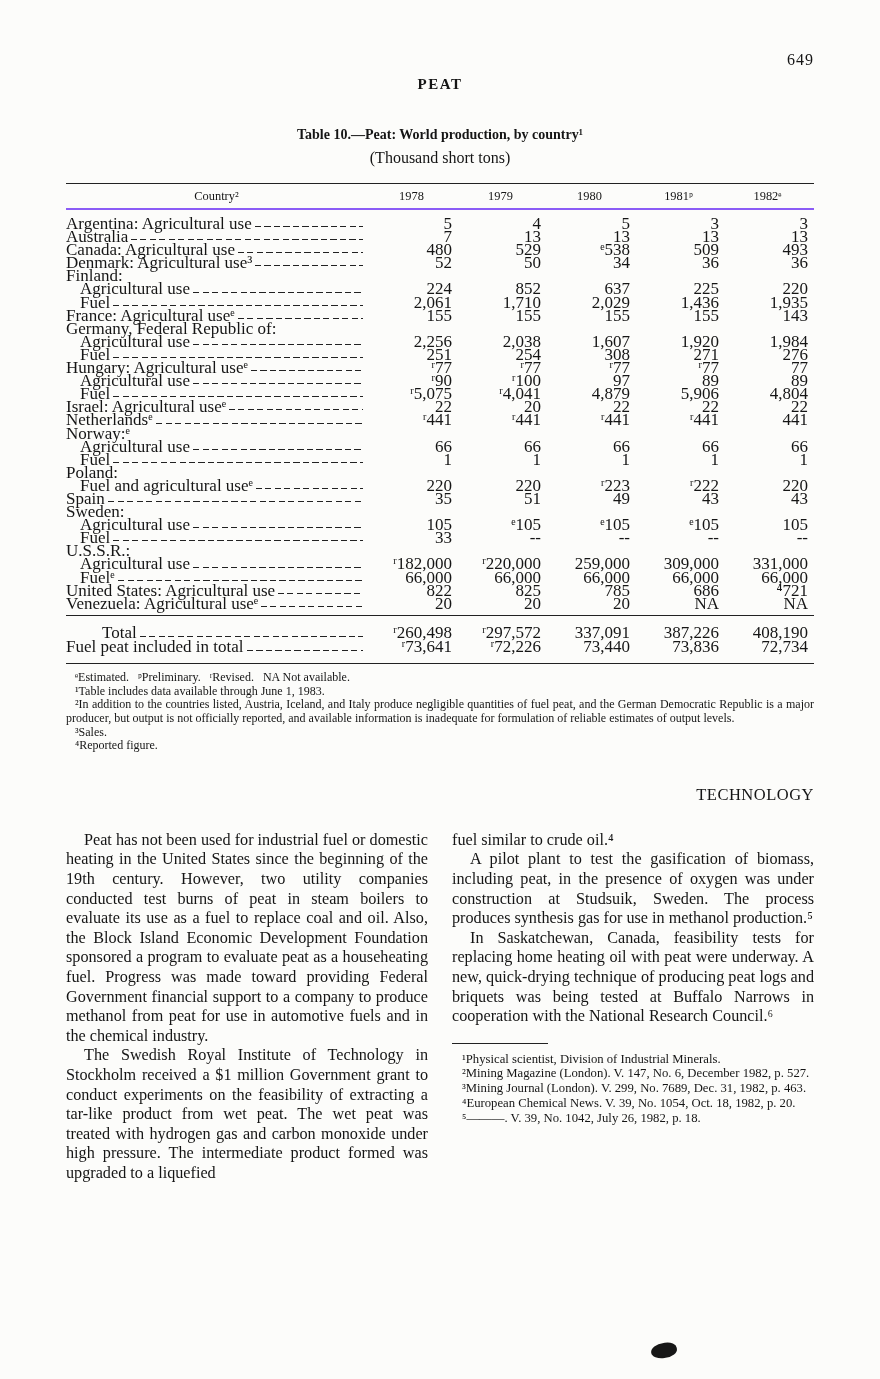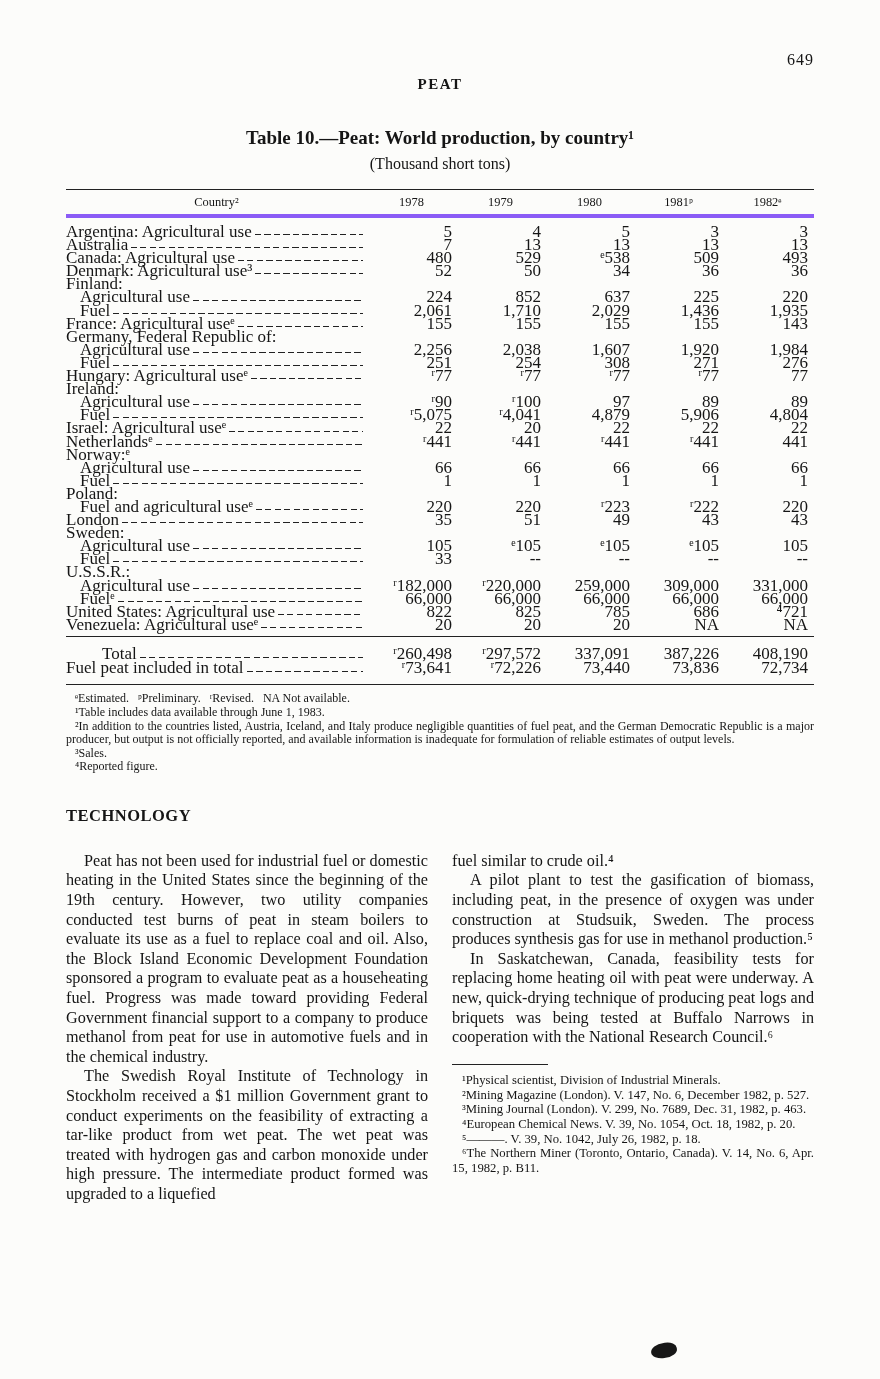--- a/index.html
+++ b/index.html
@@ -13,45 +13,45 @@
     overflow:hidden;
   }
   .content{padding:14px 66px;position:relative;}
 
   
   .running-head{position:relative;padding-top:62px;}
   .head-title{text-align:center;font-weight:bold;font-size:15px;letter-spacing:1.5px;}
   .page-num{position:absolute;top:37px;right:0;font-size:16px;letter-spacing:1px;}
 
   
-  .table-title{text-align:center;font-weight:bold;font-size:19px;margin-top:34px;}
+  .table-title{text-align:center;font-weight:bold;font-size:14px;margin-top:34px;}
   .table-subtitle{text-align:center;font-size:16px;margin-top:6px;}
 
   
   .ptable{margin-top:16px;border-top:1.5px solid #222;}
-  .thead-row{display:flex;align-items:flex-end;border-bottom:4px solid #8b5cf6;padding:5px 0 4px 0;font-size:12.4px;}
+  .thead-row{display:flex;align-items:flex-end;border-bottom:2px solid #8b5cf6;padding:5px 0 4px 0;font-size:12.4px;}
   .thead-country{flex:0 0 301px;text-align:center;}
   .thead-year{flex:0 0 89px;text-align:center;}
   .tbody{padding-top:7px;}
   .trow{display:flex;align-items:flex-end;font-size:17px;line-height:13.1px;}
   .tlabel{white-space:nowrap;}
   .indent .tlabel{padding-left:14px;}
   .leader{flex:1 1 auto;height:1px;margin:0 6px 3px 3px;
     background:repeating-linear-gradient(90deg,#222 0 6px,transparent 6px 9.5px);}
   .tval{flex:0 0 89px;text-align:right;padding-right:6px;box-sizing:border-box;white-space:nowrap;}
   .totals-section{border-top:1px solid #222;margin-top:5px;padding:10px 0 9px 0;border-bottom:1.5px solid #222;}
   .totals-section .trow{line-height:14.2px;}
   .indent-total .tlabel{padding-left:36px;}
 
   
   .table-footnotes{margin-top:7px;font-size:12px;line-height:13.6px;text-align:justify;}
   .tfnote{margin:0;text-indent:9px;}
 
   
-  .tech-heading{text-align:left;font-weight:bold;font-size:16.5px;letter-spacing:0.5px;margin-top:32px;}
+  .tech-heading{text-align:right;font-weight:normal;font-size:16.5px;letter-spacing:0.5px;margin-top:32px;}
   .cols{display:flex;gap:24px;margin-top:26px;}
   .col{flex:1 1 0;font-size:16.2px;line-height:19.6px;text-align:justify;}
   .body-p{margin:0;text-indent:18px;}
   .body-p.noindent{text-indent:0;}
   .fn-sep{width:96px;height:1px;background:#222;margin:16px 0 8px 0;}
   .tech-footnotes{font-size:12.7px;line-height:14.7px;}
   .fnote{margin:0;text-indent:10px;text-align:justify;}
 
   
   .artifact{position:absolute;left:651px;top:1343px;width:26px;height:15px;background:#171717;
@@ -170,23 +170,20 @@
           </div>
           <div class="trow">
             <span class="tlabel">Hungary: Agricultural useᵉ</span>
             <span class="leader"></span>
             <span class="tval">ʳ77</span>
             <span class="tval">ʳ77</span>
             <span class="tval">ʳ77</span>
             <span class="tval">ʳ77</span>
             <span class="tval">77</span>
           </div>
-          <div class="trow group">
-            <span class="tlabel">Ireland:</span>
-          </div>
           <div class="trow indent">
             <span class="tlabel">Agricultural use</span>
             <span class="leader"></span>
             <span class="tval">ʳ90</span>
             <span class="tval">ʳ100</span>
             <span class="tval">97</span>
             <span class="tval">89</span>
             <span class="tval">89</span>
           </div>
           <div class="trow indent">
@@ -243,21 +240,21 @@
           <div class="trow indent">
             <span class="tlabel">Fuel and agricultural useᵉ</span>
             <span class="leader"></span>
             <span class="tval">220</span>
             <span class="tval">220</span>
             <span class="tval">ʳ223</span>
             <span class="tval">ʳ222</span>
             <span class="tval">220</span>
           </div>
           <div class="trow">
-            <span class="tlabel">London</span>
+            <span class="tlabel">Spain</span>
             <span class="leader"></span>
             <span class="tval">35</span>
             <span class="tval">51</span>
             <span class="tval">49</span>
             <span class="tval">43</span>
             <span class="tval">43</span>
           </div>
           <div class="trow group">
             <span class="tlabel">Sweden:</span>
           </div>
@@ -362,20 +359,19 @@
             <p class="body-p">A pilot plant to test the gasification of biomass, including peat, in the presence of oxygen was under construction at Studsuik, Sweden. The process produces synthesis gas for use in methanol production.⁵</p>
             <p class="body-p">In Saskatchewan, Canada, feasibility tests for replacing home heating oil with peat were underway. A new, quick-drying technique of producing peat logs and briquets was being tested at Buffalo Narrows in cooperation with the National Research Council.⁶</p>
           </div>
         <div class="fn-sep"></div>
         <div class="tech-footnotes">
             <p class="fnote">¹Physical scientist, Division of Industrial Minerals.</p>
             <p class="fnote">²Mining Magazine (London). V. 147, No. 6, December 1982, p. 527.</p>
             <p class="fnote">³Mining Journal (London). V. 299, No. 7689, Dec. 31, 1982, p. 463.</p>
             <p class="fnote">⁴European Chemical News. V. 39, No. 1054, Oct. 18, 1982, p. 20.</p>
             <p class="fnote">⁵———. V. 39, No. 1042, July 26, 1982, p. 18.</p>
-            <p class="fnote">⁶The Northern Miner (Toronto, Ontario, Canada). V. 14, No. 6, Apr. 15, 1982, p. B11.</p>
           </div>
       </div>
     </div>
 
   </div>
   <div class="artifact"></div>
 </div>
 
 </body></html>

